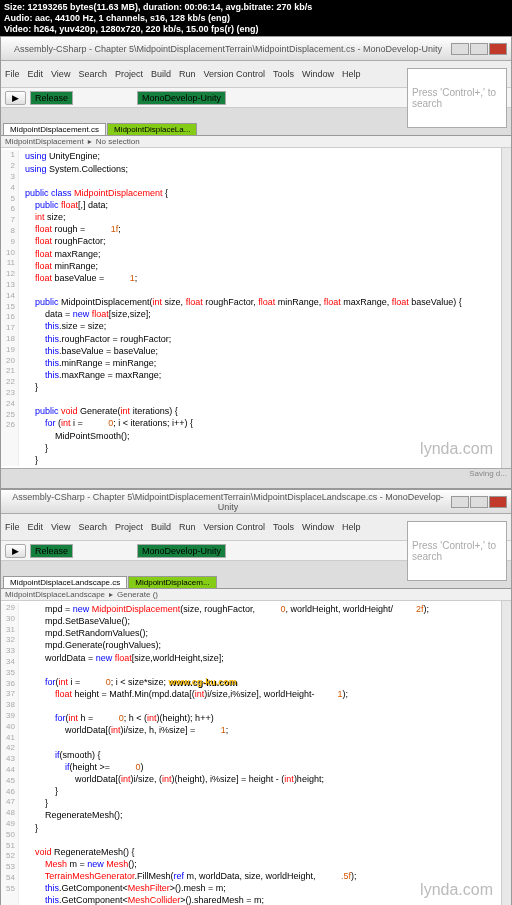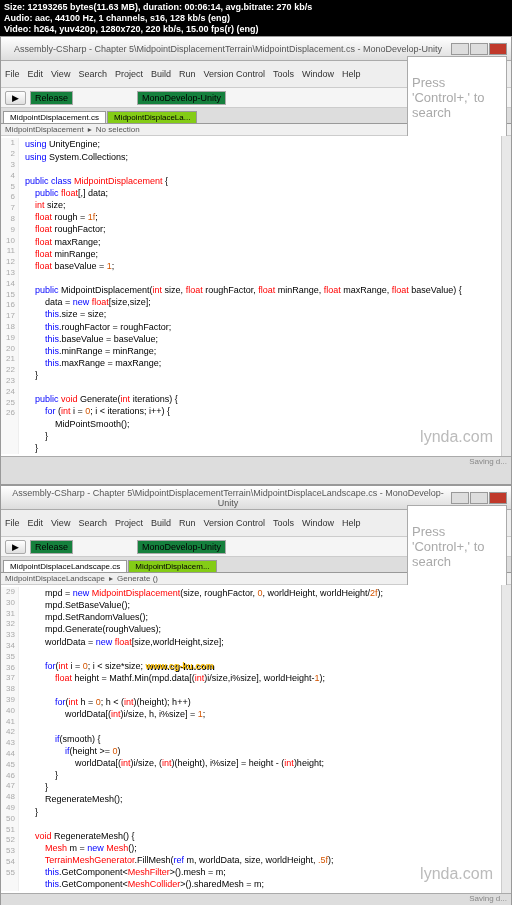--- a/index.html
+++ b/index.html
@@ -9,37 +9,37 @@
 .titlebar { background: linear-gradient(#fff, #ddd); height: 24px; display: flex; align-items: center; padding: 0 4px; font-size: 9px; border-bottom: 1px solid #aaa; }
 .titlebar .title { flex: 1; text-align: center; color: #555; }
 .winbtn { display: flex; gap: 1px; }
 .winbtn span { width: 18px; height: 12px; background: #ddd; border: 1px solid #999; display: inline-block; }
 .winbtn .close { background: #c0392b; }
 .menubar { background: #eee; height: 27px; display: flex; gap: 8px; padding: 0 4px; font-size: 9px; align-items: center; border-bottom: 1px solid #ccc; }
 .menubar span { color: #333; }
 .toolbar { background: #f5f5f5; height: 20px; display: flex; align-items: center; padding: 2px 4px; gap: 4px; border-bottom: 1px solid #ccc; }
 .btn { background: linear-gradient(#fff,#e0e0e0); border: 1px solid #aaa; padding: 1px 6px; font-size: 9px; border-radius: 2px; }
 .dropdown { background: #15803d; border: 1px solid #aaa; padding: 1px 4px; font-size: 9px; }
-.search { margin-left: auto; background: #fff; border: 1px solid #aaa; padding: 18px 4px; font-size: 13px; width: 100px; color: #aaa; }
-.tabbar { background: #ddd; height: 16px; display: flex; align-items: flex-end; padding: 0 2px; border-bottom: 1px solid #999; }
+.search { margin-left: auto; background: #fff; border: 1px solid #aaa; padding: 18px 4px; font-size: 10px; width: 100px; color: #aaa; }
+.tabbar { background: #ddd; height: 28px; display: flex; align-items: flex-end; padding: 0 2px; border-bottom: 1px solid #999; }
 .tab { background: #fff; border: 1px solid #999; border-bottom: none; padding: 1px 6px; font-size: 8px; margin-right: 1px; }
 .tab.inactive { background: #84cc16; }
 .breadcrumb { background: #f0f0f0; height: 12px; padding: 0 4px; font-size: 8px; display: flex; align-items: center; gap: 4px; border-bottom: 1px solid #ccc; color: #555; }
 .code { background: #fff; padding: 2px 0; font-family: 'Courier New', monospace; font-size: 9px; line-height: 1.35; position: relative; display: flex; }
 .gutter { width: 18px; background: #f8f8f8; text-align: right; padding-right: 3px; color: #aaa; font-size: 8px; border-right: 1px solid #eee; }
 .codecontent { flex: 1; padding-left: 6px; white-space: pre; overflow: hidden; }
 .kw { color: #0000ff; }
 .type { color: #ff0000; }
-.num { color: #d35400; }
+.num { color: #d35400; margin-left: 23px; }
 .this { color: #0000ff; }
 .method { color: #000; }
 .sidebar-right { width: 10px; background: #e8e8e8; border-left: 1px solid #ccc; }
 .ide-body { display: flex; }
 .watermark { position: absolute; right: 8px; bottom: 8px; color: #bbb; font-size: 16px; font-family: Arial; }
-.statusbar { background: #ddd; height: 28px; border-top: 1px solid #aaa; font-size: 8px; display: flex; justify-content: flex-end; padding: 0 4px; color: #888; }
+.statusbar { background: #ddd; height: 20px; border-top: 1px solid #aaa; font-size: 8px; display: flex; justify-content: flex-end; padding: 0 4px; color: #888; }
 .unity { background: #393939; color: #ccc; }
 .unity .titlebar { background: linear-gradient(#555,#393939); color: #ccc; }
 .unity .menubar { background: #393939; color: #ccc; }
 .unity .menubar span { color: #ccc; }
 .unity-toolbar { background: #393939; height: 18px; display: flex; align-items: center; padding: 2px; gap: 2px; border-bottom: 1px solid #222; }
 .unity-btn { background: #555; border: 1px solid #222; padding: 1px 4px; font-size: 8px; color: #ccc; border-radius: 2px; }
 .overlay { color: #f5b800; font-weight: bold; text-shadow: 1px 1px 0 #000; }
 </style>
 </head>
 <body>

